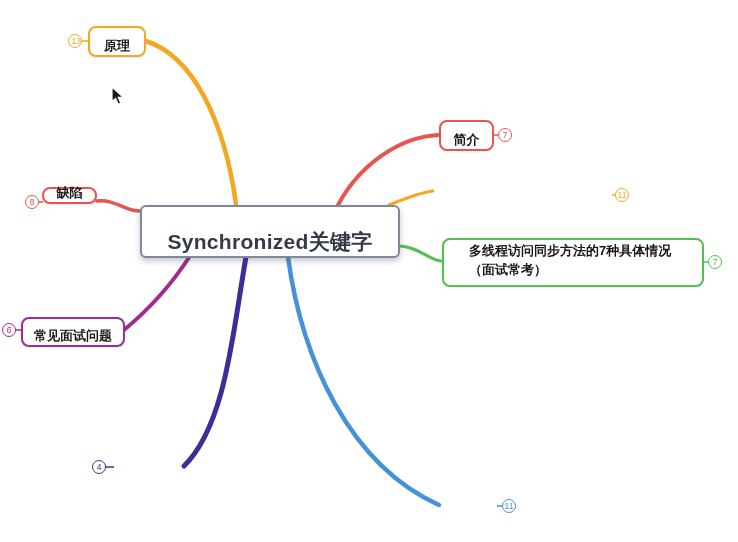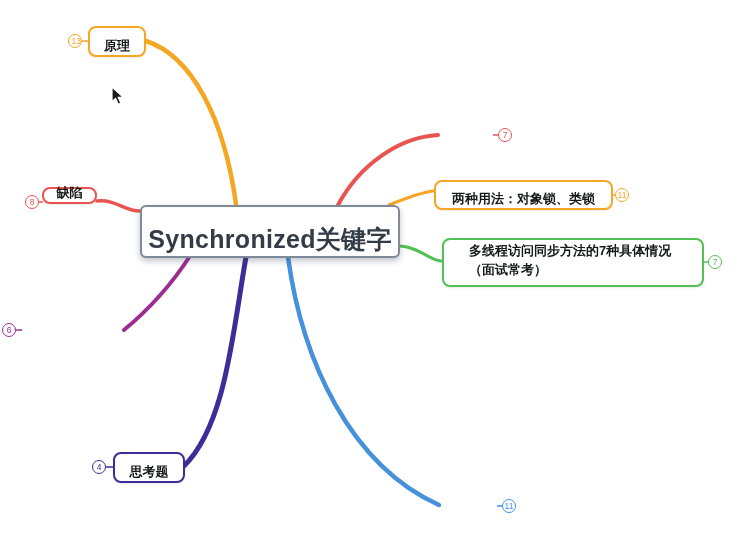--- a/index.html
+++ b/index.html
@@ -28,21 +28,21 @@
     justify-content: center;
     font-size: 13px;
     font-weight: 700;
     color: #17181a;
     z-index: 2;
     box-shadow: 0 1px 2px rgba(40,50,70,0.10);
     cursor: default;
   }
   .node--central {
     border-radius: 6px;
-    font-size: 25px;
+    font-size: 21px;
     font-weight: 600;
     letter-spacing: 0.3px;
     box-shadow: 0 3px 6px rgba(50,60,80,0.30);
     z-index: 3;
   }
   .node--multiline {
     justify-content: flex-start;
     text-align: left;
     line-height: 1.45;
     padding: 5px 9px;
@@ -99,52 +99,52 @@
     <span>Synchronized关键字</span>
   </div>
 
   <div class="node" style="left: 88px; top: 26px; width: 58px; height: 31px; border-color: rgb(245, 166, 35);">
     <span>原理</span>
   </div>
   <div class="badge" style="left: 68px; top: 34px; border-color: rgb(245, 166, 35); color: rgb(245, 166, 35); justify-content: flex-end;">
     <span>13</span>
   </div>
 
+  <div class="node" style="left: 439px; top: 120px; width: 55px; height: 31px; border-color: rgb(233, 84, 80);">
+    <span>简介</span>
+  </div>
   <div class="badge" style="left: 498px; top: 128px; border-color: rgb(233, 84, 80); color: rgb(233, 84, 80);">
     <span>7</span>
   </div>
 
-  <div class="node" style="left: 434px; top: 180px; width: 179px; height: 30px; border-color: rgb(245, 166, 35);">
-    <span>两种用法：对象锁、类锁</span>
-  </div>
   <div class="badge" style="left: 615px; top: 188px; border-color: rgb(245, 166, 35); color: rgb(245, 166, 35);">
     <span>11</span>
   </div>
 
   <div class="node node--multiline" style="left: 442px; top: 238px; width: 262px; height: 49px; border-color: rgb(83, 192, 83); padding-left: 25px;">
     <span>多线程访问同步方法的7种具体情况（面试常考）</span>
   </div>
   <div class="badge" style="left: 708px; top: 255px; border-color: rgb(83, 192, 83); color: rgb(83, 192, 83);">
     <span>7</span>
   </div>
 
   <div class="node" style="left: 42px; top: 187px; width: 55px; height: 17px; border-color: rgb(233, 84, 80);">
     <span>缺陷</span>
   </div>
   <div class="badge" style="left: 25px; top: 195px; border-color: rgb(233, 84, 80); color: rgb(233, 84, 80);">
     <span>8</span>
   </div>
 
+  <div class="node" style="left: 21px; top: 317px; width: 104px; height: 30px; border-color: rgb(156, 46, 146);">
+    <span>常见面试问题</span>
+  </div>
   <div class="badge" style="left: 2px; top: 323px; border-color: rgb(156, 46, 146); color: rgb(156, 46, 146);">
     <span>6</span>
   </div>
 
-  <div class="node" style="left: 113px; top: 452px; width: 72px; height: 31px; border-color: rgb(61, 45, 153);">
-    <span>思考题</span>
-  </div>
   <div class="badge" style="left: 92px; top: 460px; border-color: rgb(61, 45, 153); color: rgb(61, 45, 153);">
     <span>4</span>
   </div>
 
   <div class="badge" style="left: 502px; top: 499px; border-color: rgb(69, 145, 220); color: rgb(69, 145, 220);">
     <span>11</span>
   </div>
 
   <svg class="cursor" style="left:111px; top:86px;" width="14" height="20" viewBox="0 0 14 20">
     <path d="M1,1 L1,15.5 L4.6,12.4 L7.2,18.2 L9.8,17 L7.2,11.4 L12,11 Z" fill="#1b1b1b" stroke="#ffffff" stroke-width="1.2"></path>

